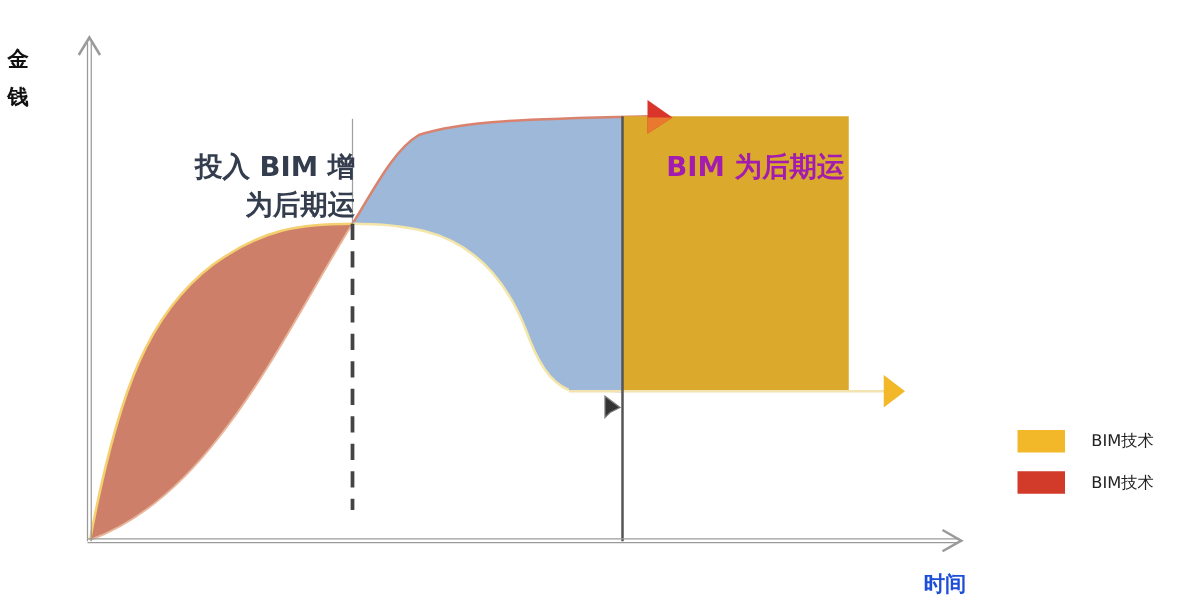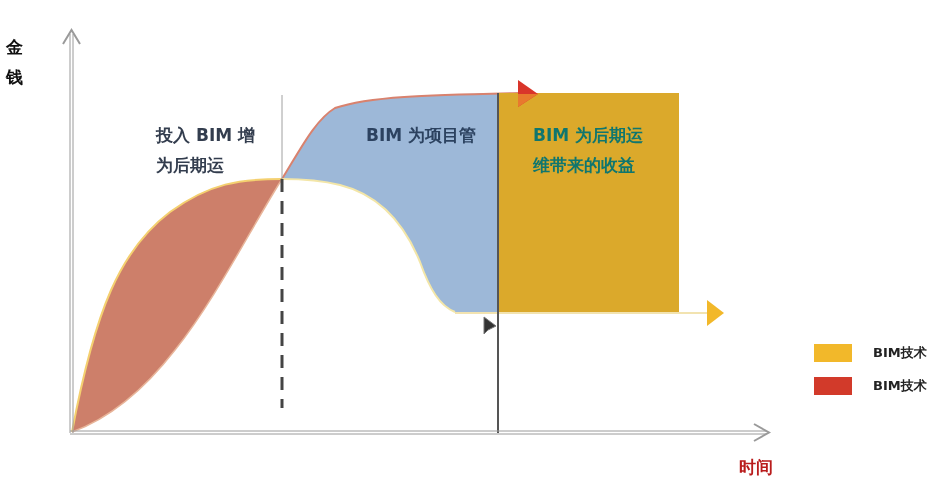--- a/index.html
+++ b/index.html
@@ -1,25 +1,25 @@
 <!DOCTYPE html>
 <html><head>
 <meta charset="utf-8">
 <style>
   html, body { margin: 0; padding: 0; background: #ffffff; }
   body { width: 948px; height: 488px; position: relative; overflow: hidden;
          font-family: "DejaVu Sans", "Liberation Sans", sans-serif; }
   #diagram { position: absolute; left: 0; top: 0; }
   .ylabel { position: absolute; left: 6px; font-size: 17px; font-weight: bold; color: #111; }
-  .xlabel { position: absolute; left: 739px; top: 456px; font-size: 17px; font-weight: bold; color: #b91c1c; }
-  .region-text { position: absolute; font-size: 17px; font-weight: bold; line-height: 30px; }
+  .xlabel { position: absolute; left: 739px; top: 456px; font-size: 17px; font-weight: bold; color: #1d4ed8; }
+  .region-text { position: absolute; font-size: 22px; font-weight: bold; line-height: 30px; text-align: right; }
   .legend { position: absolute; left: 814px; top: 336px; }
   .legend-item { display: flex; align-items: center; height: 33px; }
   .swatch { width: 38px; height: 18px; margin-right: 21px; }
-  .legend-label { font-size: 13px; font-weight: bold; color: #222; }
+  .legend-label { font-size: 13px; font-weight: normal; color: #222; }
 </style>
 </head>
 <body>
 
 <svg id="diagram" width="948" height="488" viewBox="0 0 948 488">
 
   <path d="M72,432 C95,310 120,250 170,212 C210,183 240,179 282,179
            C250,230 215,300 175,350 C140,395 105,420 72,432 Z" fill="#CD7F6A"></path>
   <path d="M72,432 C95,310 120,250 170,212 C210,183 240,179 282,179" fill="none" stroke="#F4D070" stroke-width="2"></path>
   <path d="M72,432 C105,420 140,395 175,350 C215,300 250,230 282,179" fill="none" stroke="#E8B59A" stroke-width="1.5"></path>
@@ -57,26 +57,24 @@
 <div class="ylabel" style="top:36px">金</div>
 <div class="ylabel" style="top:66px">钱</div>
 <div class="xlabel">时间</div>
 
 <div class="region-text" style="left:156px; top:120px; color:#333D4E;">
   <div>投入 BIM 增</div>
   <div>为后期运</div>
 </div>
 
 <div class="region-text" style="left:366px; top:120px; color:#2C4260;">
-  <div>BIM 为项目管</div>
 </div>
 
-<div class="region-text" style="left:533px; top:120px; color:#0f766e;">
+<div class="region-text" style="left:533px; top:120px; color:#a21caf;">
   <div>BIM 为后期运</div>
-  <div>维带来的收益</div>
 </div>
 
 <div class="legend">
   <div class="legend-item">
     <div class="swatch" style="background:#F2B82A"></div>
     <span class="legend-label">BIM技术</span>
   </div>
   <div class="legend-item">
     <div class="swatch" style="background:#D23A2A"></div>
     <span class="legend-label">BIM技术</span>

